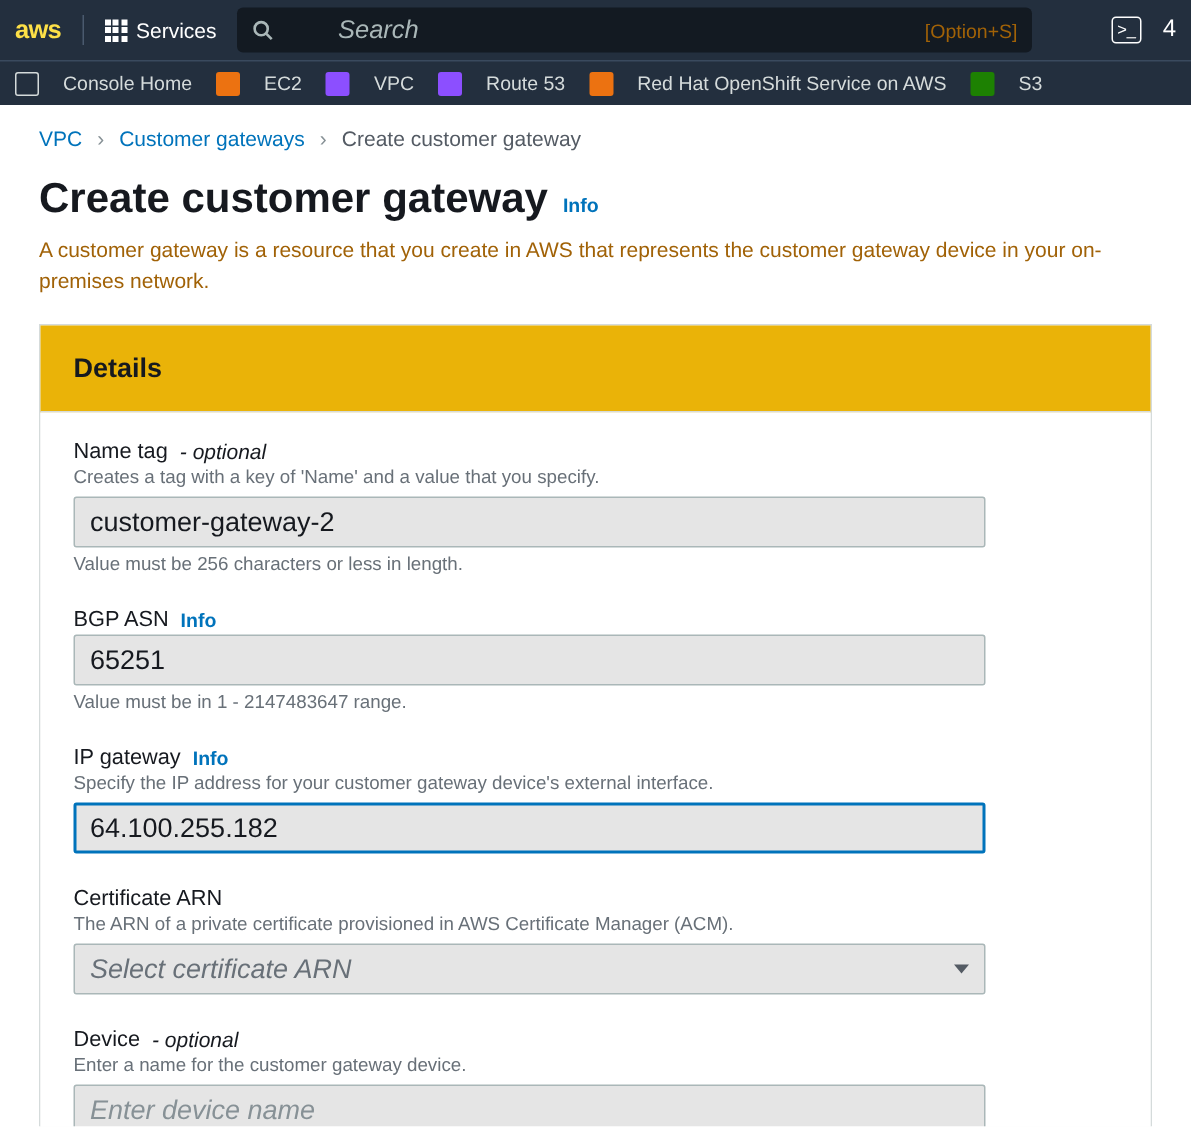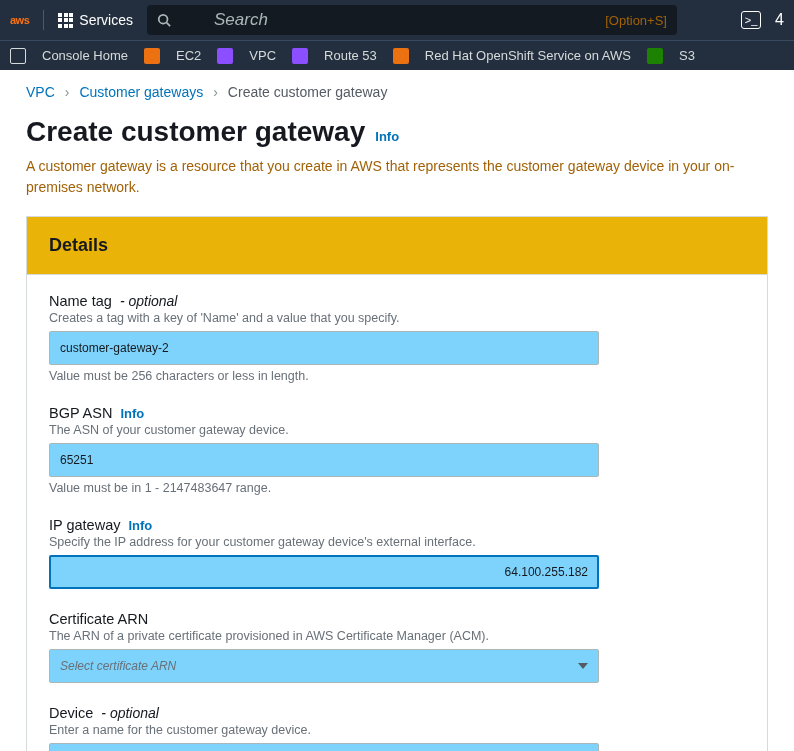--- a/index.html
+++ b/index.html
@@ -17,22 +17,22 @@
     background: #232f3e;
     height: 40px;
     display: flex;
     align-items: center;
     padding: 0 10px;
     gap: 14px;
     color: #fff;
   }
   .aws-logo {
     font-weight: bold;
-    color: #f97316;
-    font-size: 11px;
+    color: #fde047;
+    font-size: 17px;
     letter-spacing: -0.5px;
   }
   .divider-v {
     width: 1px; height: 20px; background: #4a5a6e;
   }
   .services-trigger {
     display: flex; align-items: center; gap: 6px;
     font-size: 14px; cursor: pointer;
   }
   .grid-icon {
@@ -181,31 +181,31 @@
     font-size: 12.5px;
     color: #687078;
     margin-bottom: 6px;
   }
   .fg-constraint {
     font-size: 12.5px;
     color: #687078;
     margin-top: 4px;
   }
   input.textfield, .selectfield {
-    width: 550px;
+    width: 608px;
     height: 34px;
     border: 1px solid #aab7b8;
     border-radius: 2px;
     padding: 0 10px;
-    font-size: 12px;
-    background: #7dd3fc;
+    font-size: 18px;
+    background: #e5e5e5;
     color: #16191f;
     outline: none;
   }
-  input.textfield.focused { border: 2px solid #0073bb; padding: 15px 9px; text-align: right; }
+  input.textfield.focused { border: 2px solid #0073bb; padding: 15px 9px; }
   input.textfield::placeholder { color: #879196; font-style: italic; }
   .selectfield {
     display: flex;
     align-items: center;
     justify-content: space-between;
     cursor: pointer;
   }
   .selectfield .placeholder { color: #687078; font-style: italic; }
   .selectfield .caret {
     width: 0; height: 0;
@@ -307,21 +307,20 @@
         <div class="fg-desc">Creates a tag with a key of 'Name' and a value that you specify.</div>
         <input class="textfield" type="text" value="customer-gateway-2" style="">
         <div class="fg-constraint">Value must be 256 characters or less in length.</div>
       </div>
 
       <div class="form-group">
         <div class="fg-label">
           <span>BGP ASN</span>
           <span class="info-link">Info</span>
         </div>
-        <div class="fg-desc">The ASN of your customer gateway device.</div>
         <input class="textfield" type="text" value="65251" style="">
         <div class="fg-constraint">Value must be in 1 - 2147483647 range.</div>
       </div>
 
       <div class="form-group">
         <div class="fg-label">
           <span>IP gateway</span>
           <span class="info-link">Info</span>
         </div>
         <div class="fg-desc">Specify the IP address for your customer gateway device's external interface.</div>

